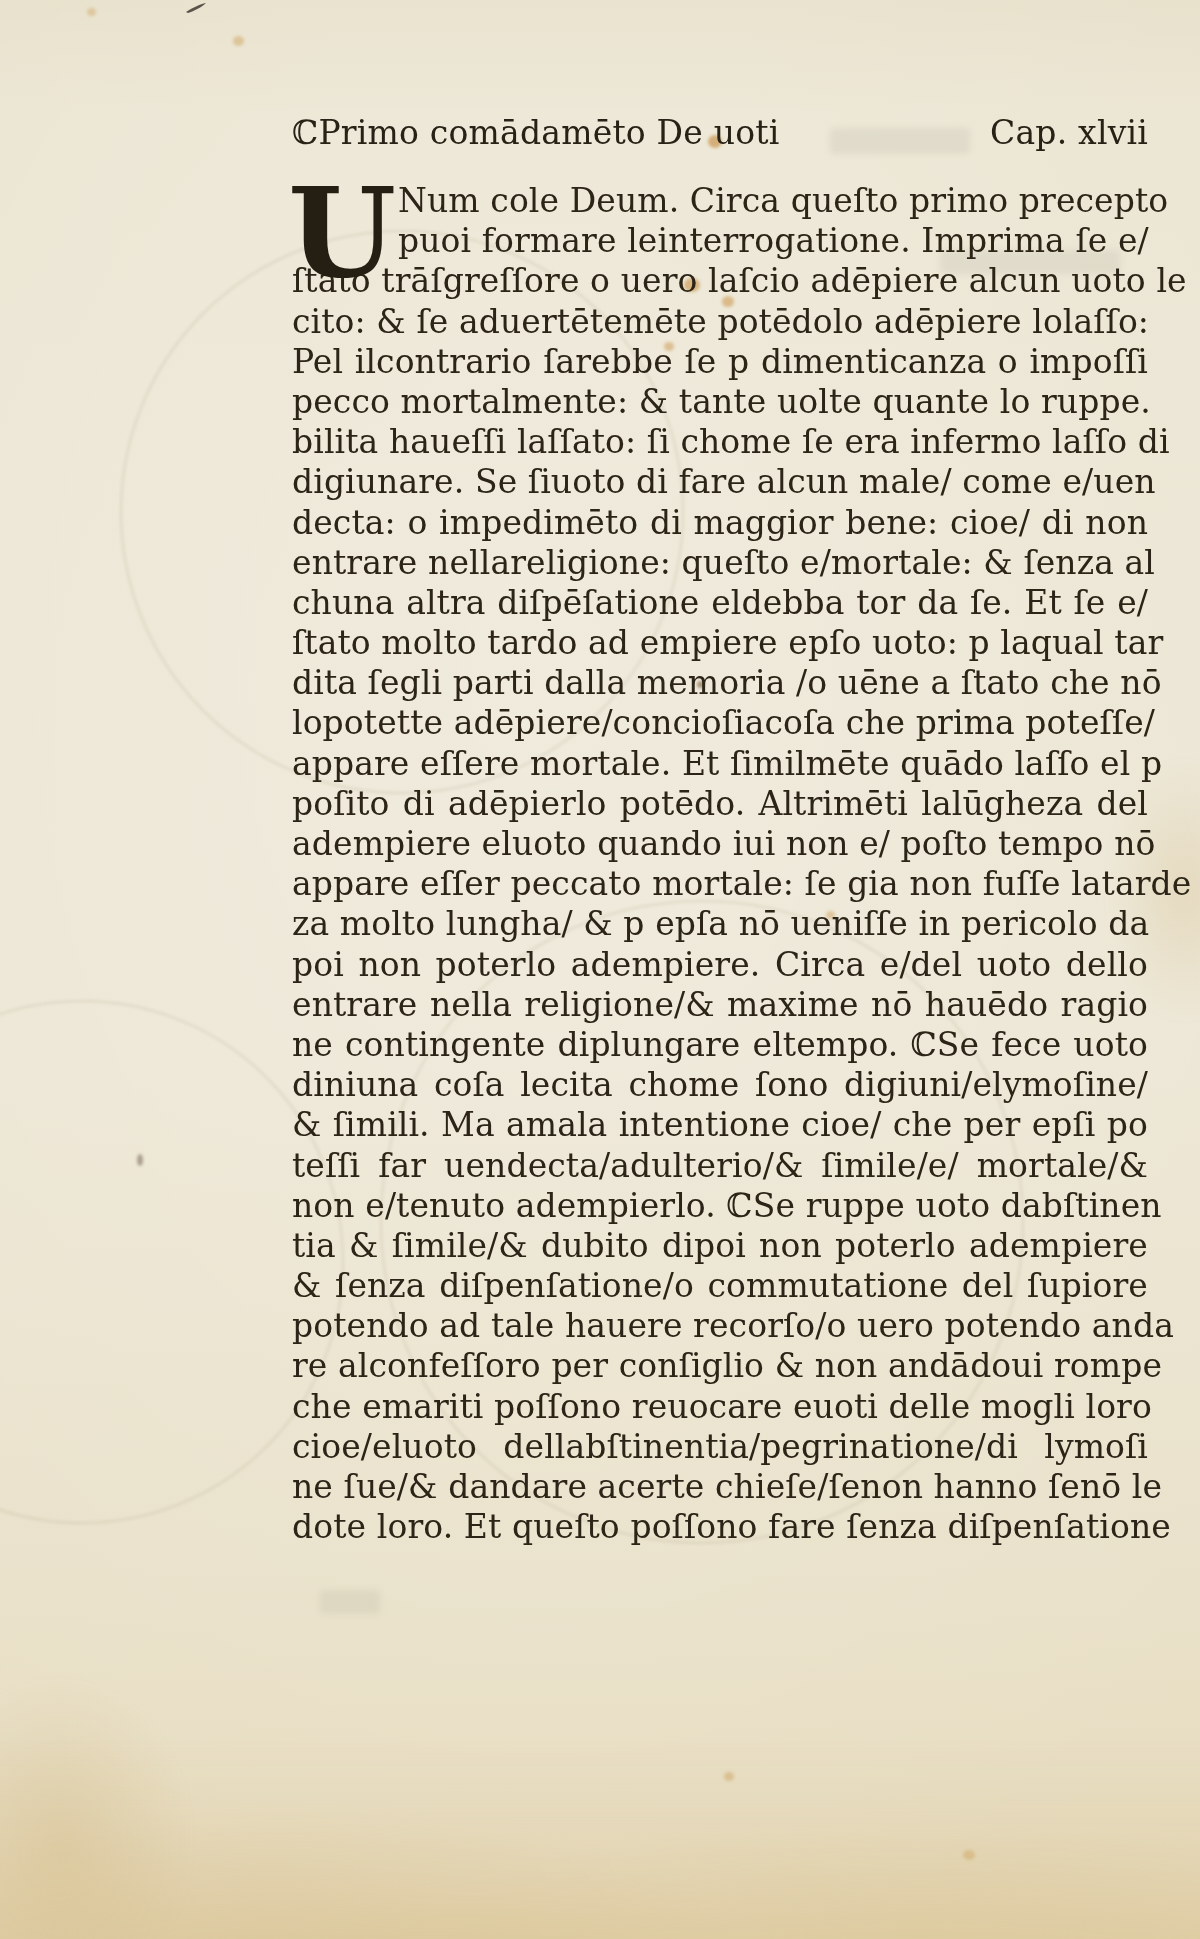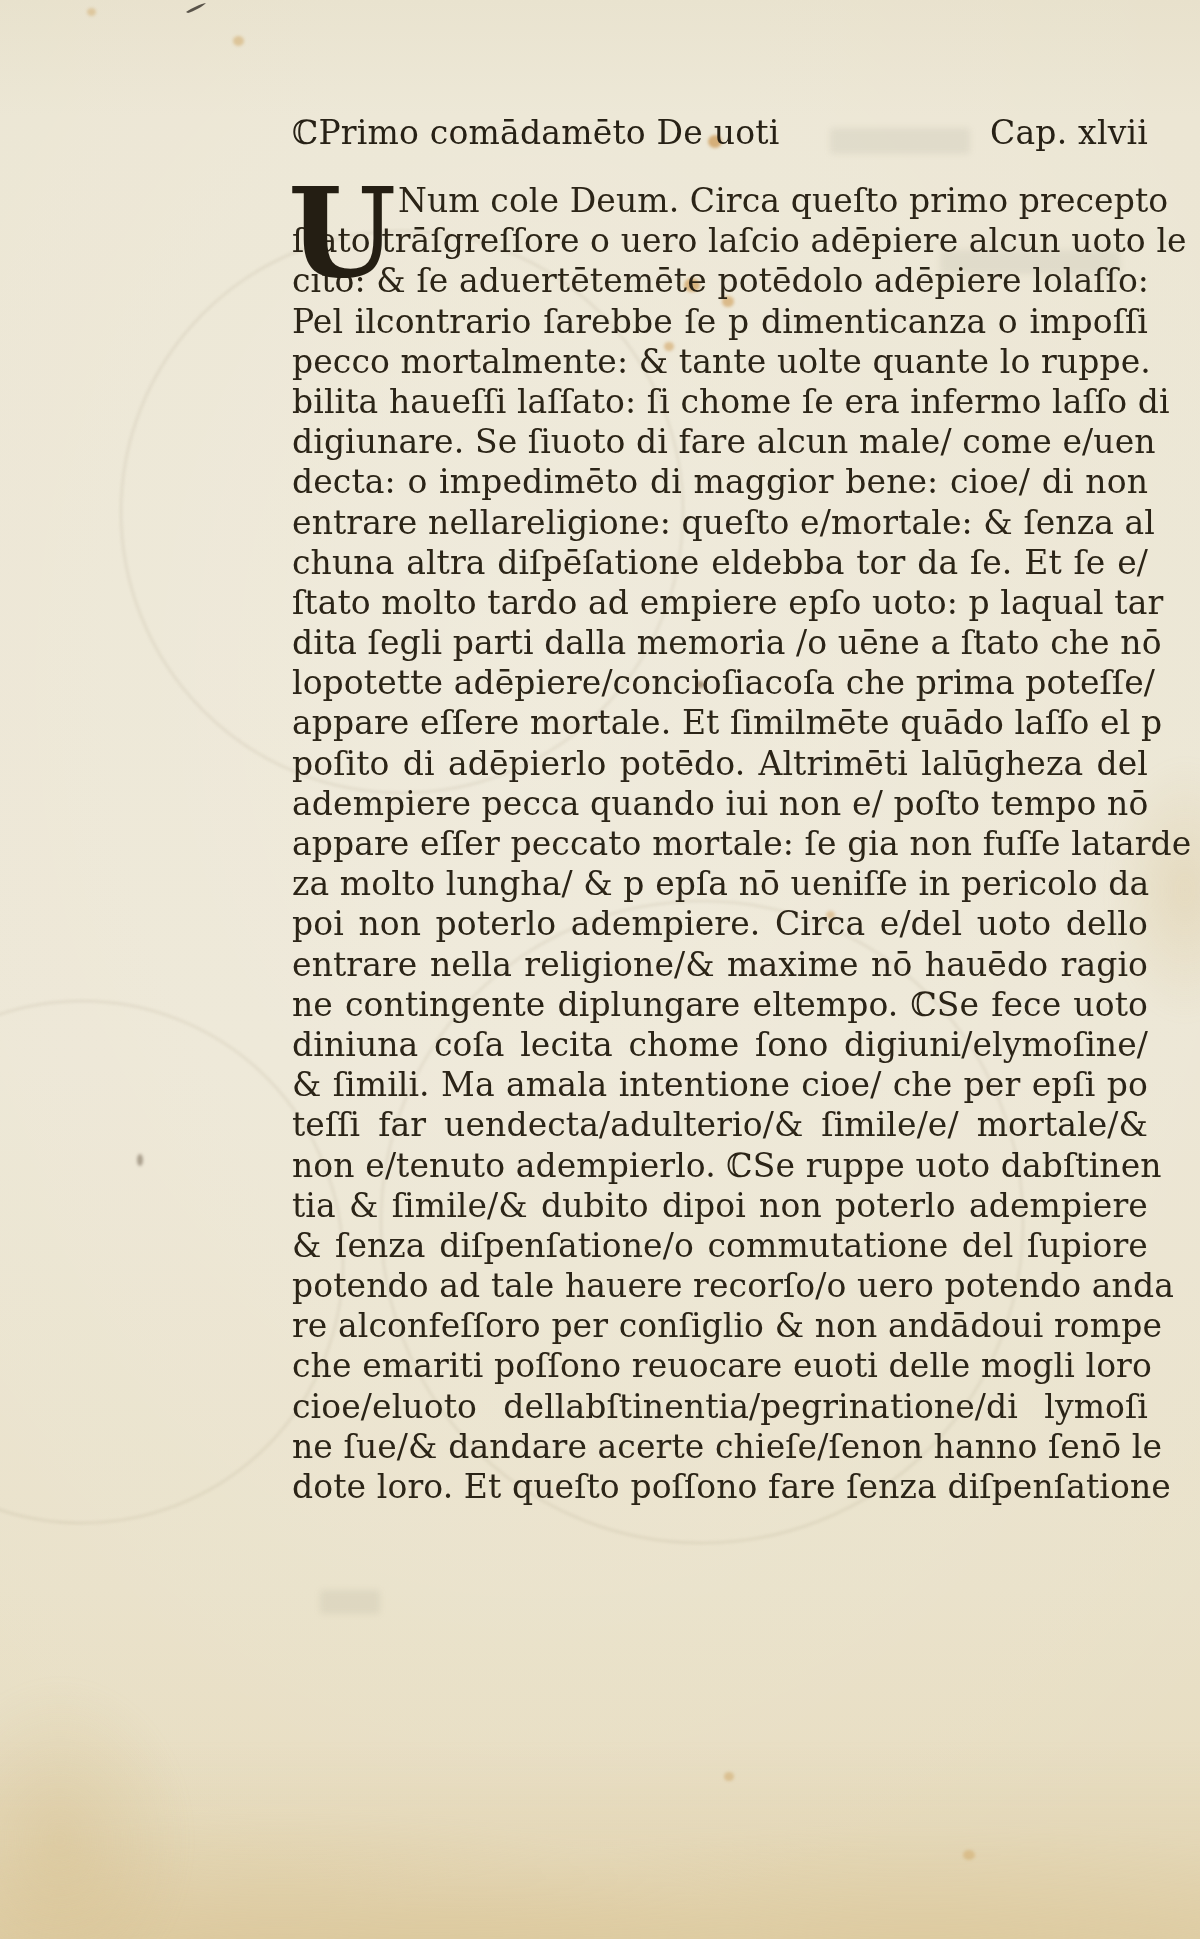--- a/index.html
+++ b/index.html
@@ -93,35 +93,36 @@
 
 <div class="header">
   <span>ℂPrimo comādamēto De uoti</span>
   <span>Cap. xlvii</span>
 </div>
 
 <div class="textblock">
   <div class="dropcap">U</div>
   <div id="lines">
       <div class="line indent">Num cole Deum. Circa queſto primo precepto</div>
+      <div class="line indent">puoi formare leinterrogatione. Imprima ſe e/</div>
       <div class="line">ſtato trāſgreſſore o uero laſcio adēpiere alcun uoto le</div>
       <div class="line">cito: &amp; ſe aduertētemēte potēdolo adēpiere lolaſſo:</div>
       <div class="line">Pel ilcontrario ſarebbe ſe p dimenticanza o impoſſi</div>
       <div class="line">pecco mortalmente: &amp; tante uolte quante lo ruppe.</div>
       <div class="line">bilita haueſſi laſſato: ſi chome ſe era infermo laſſo di</div>
       <div class="line">digiunare. Se ſiuoto di fare alcun male/ come e/uen</div>
       <div class="line">decta: o impedimēto di maggior bene: cioe/ di non</div>
       <div class="line">entrare nellareligione: queſto e/mortale: &amp; ſenza al</div>
       <div class="line">chuna altra diſpēſatione eldebba tor da ſe. Et ſe e/</div>
       <div class="line">ſtato molto tardo ad empiere epſo uoto: p laqual tar</div>
       <div class="line">dita ſegli parti dalla memoria /o uēne a ſtato che nō</div>
       <div class="line">lopotette adēpiere/concioſiacoſa che prima poteſſe/</div>
       <div class="line">appare eſſere mortale. Et ſimilmēte quādo laſſo el p</div>
       <div class="line">poſito di adēpierlo potēdo. Altrimēti lalūgheza del</div>
-      <div class="line">adempiere pecca quando iui non e/ poſto tempo nō</div>
+      <div class="line">adempiere eluoto quando iui non e/ poſto tempo nō</div>
       <div class="line">appare eſſer peccato mortale: ſe gia non fuſſe latarde</div>
       <div class="line">za molto lungha/ &amp; p epſa nō ueniſſe in pericolo da</div>
       <div class="line">poi non poterlo adempiere. Circa e/del uoto dello</div>
       <div class="line">entrare nella religione/&amp; maxime nō hauēdo ragio</div>
       <div class="line">ne contingente diplungare eltempo. ℂSe fece uoto</div>
       <div class="line">diniuna coſa lecita chome ſono digiuni/elymoſine/</div>
       <div class="line">&amp; ſimili. Ma amala intentione cioe/ che per epſi po</div>
       <div class="line">teſſi far uendecta/adulterio/&amp; ſimile/e/ mortale/&amp;</div>
       <div class="line">non e/tenuto adempierlo. ℂSe ruppe uoto dabſtinen</div>
       <div class="line">tia &amp; ſimile/&amp; dubito dipoi non poterlo adempiere</div>

